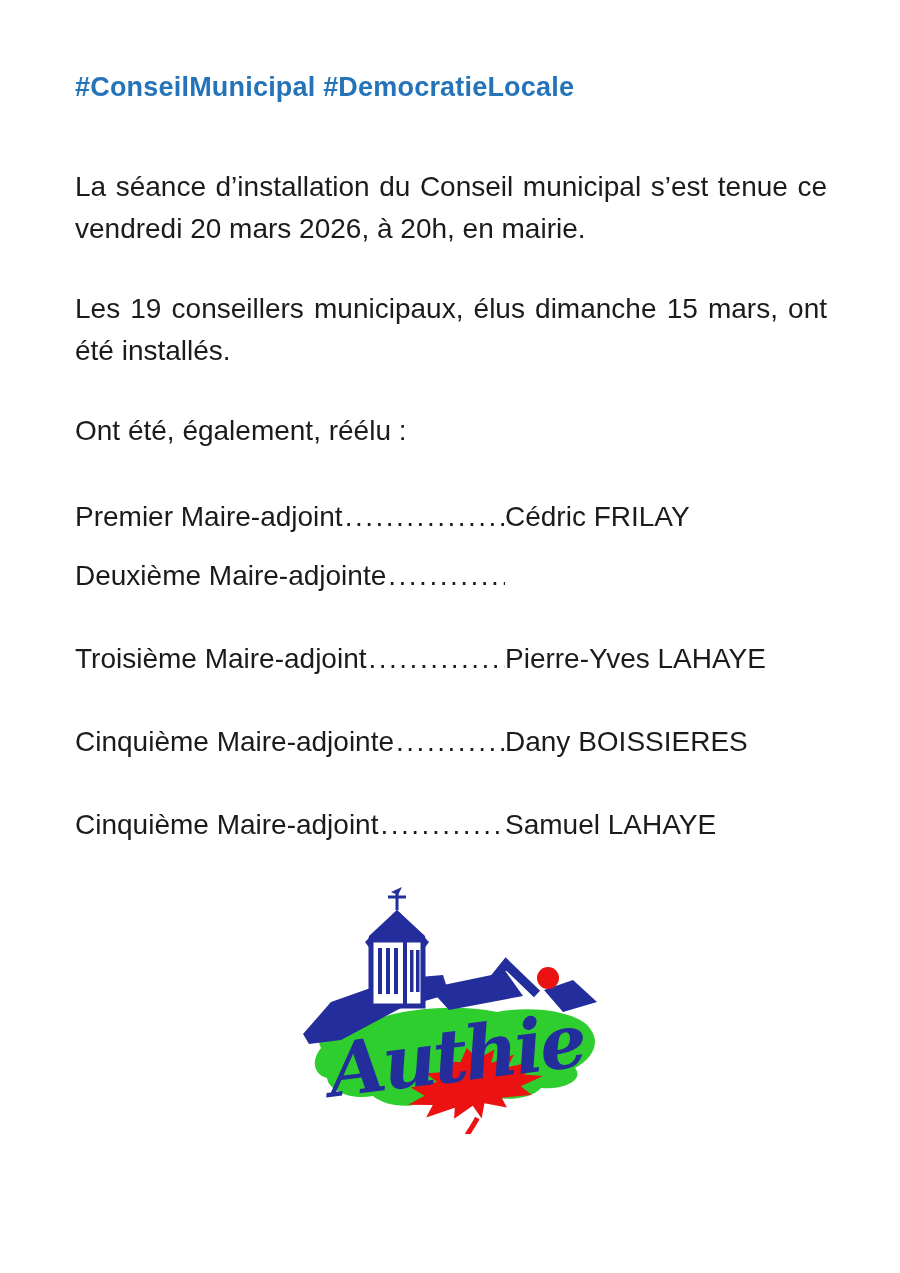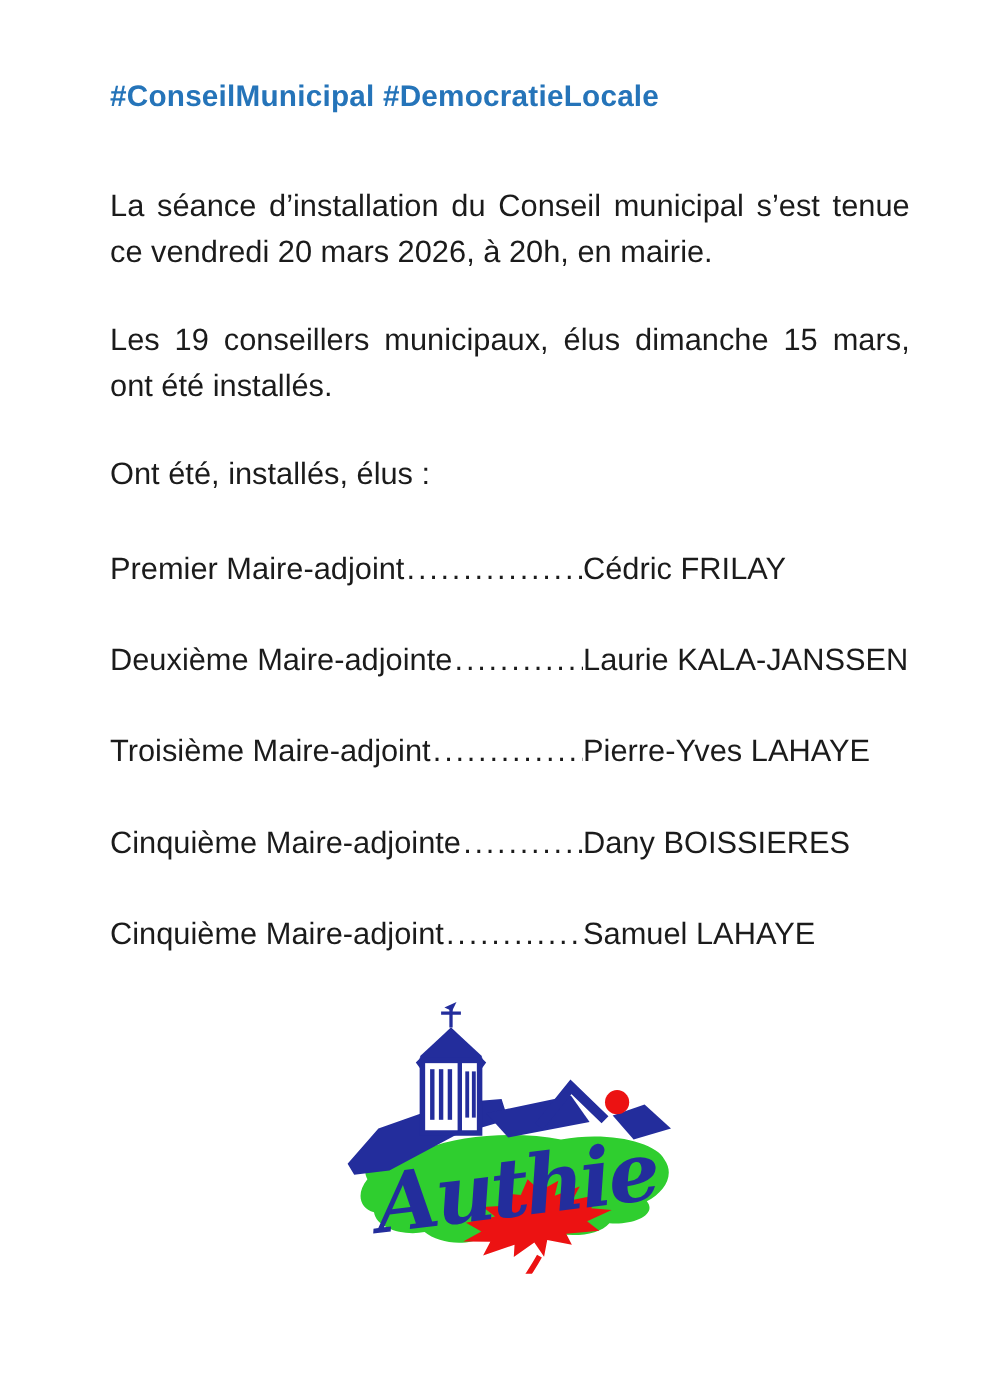--- a/index.html
+++ b/index.html
@@ -6,21 +6,21 @@
   body {
     width: 900px; height: 1273px;
     background: #ffffff;
     font-family: "Liberation Sans", sans-serif;
     color: #1b1b1b;
     overflow: hidden;
   }
   .page {
     box-sizing: border-box;
     width: 900px; height: 1273px;
-    padding: 70px 73px 30px 100px;
+    padding: 70px 73px 30px 75px;
   }
   .hashtags {
     font-size: 27px;
     line-height: 34px;
     font-weight: 700;
     color: #2574B9;
     margin: 0 0 62px 0;
     letter-spacing: 0.2px;
   }
   p.body-par {
@@ -69,36 +69,35 @@
 
 <div class="page">
 
   <h1 class="hashtags">#ConseilMunicipal #DemocratieLocale</h1>
 
   <p class="body-par">La séance d’installation du Conseil municipal s’est tenue ce vendredi 20 mars 2026, à 20h, en mairie.</p>
 
   <p class="body-par">Les 19 conseillers municipaux, élus dimanche 15 mars, ont été installés.</p>
 
 
-  <p class="intro-par">Ont été, installés, élus :</p>
+  <p class="intro-par">Ont été, également, réélu :</p>
 
   <div>
     <div class="adjoint-row">
       <div class="adjoint-left">
         <span class="adjoint-role">Premier Maire-adjoint</span>
         <span class="adjoint-dots">............................................................</span>
       </div>
       <span class="adjoint-name">Cédric FRILAY</span>
     </div>
     <div class="adjoint-row">
       <div class="adjoint-left">
         <span class="adjoint-role">Deuxième Maire-adjointe</span>
         <span class="adjoint-dots">............................................................</span>
       </div>
-      <span class="adjoint-name">Laurie KALA-JANSSEN</span>
     </div>
     <div class="adjoint-row">
       <div class="adjoint-left">
         <span class="adjoint-role">Troisième Maire-adjoint</span>
         <span class="adjoint-dots">............................................................</span>
       </div>
       <span class="adjoint-name">Pierre-Yves LAHAYE</span>
     </div>
     <div class="adjoint-row">
       <div class="adjoint-left">

